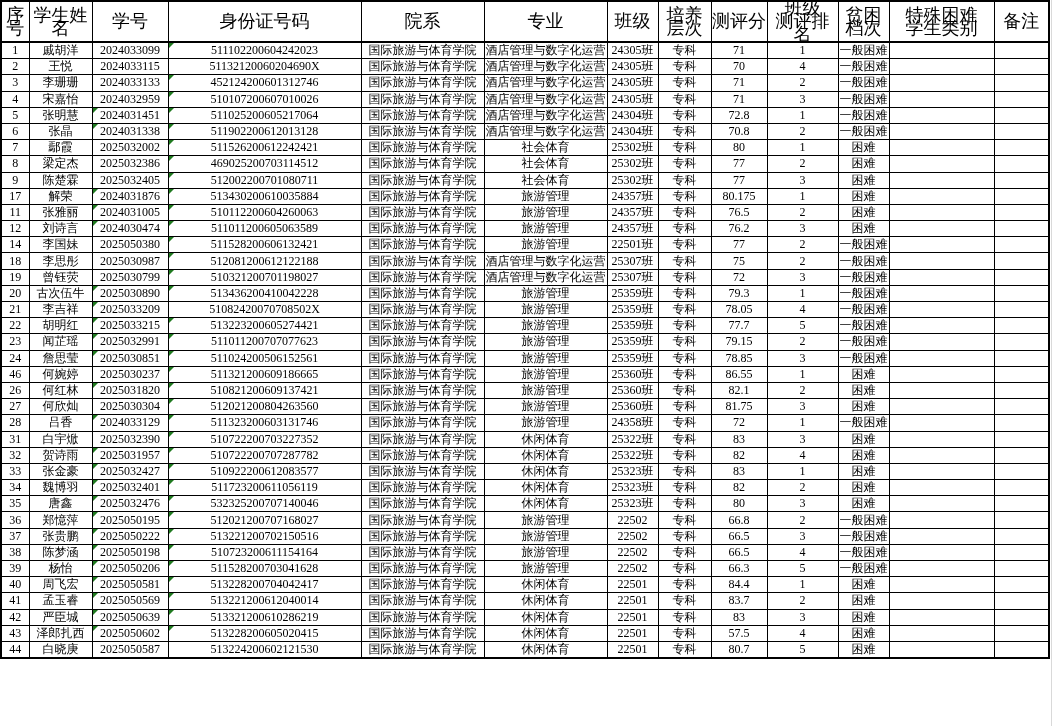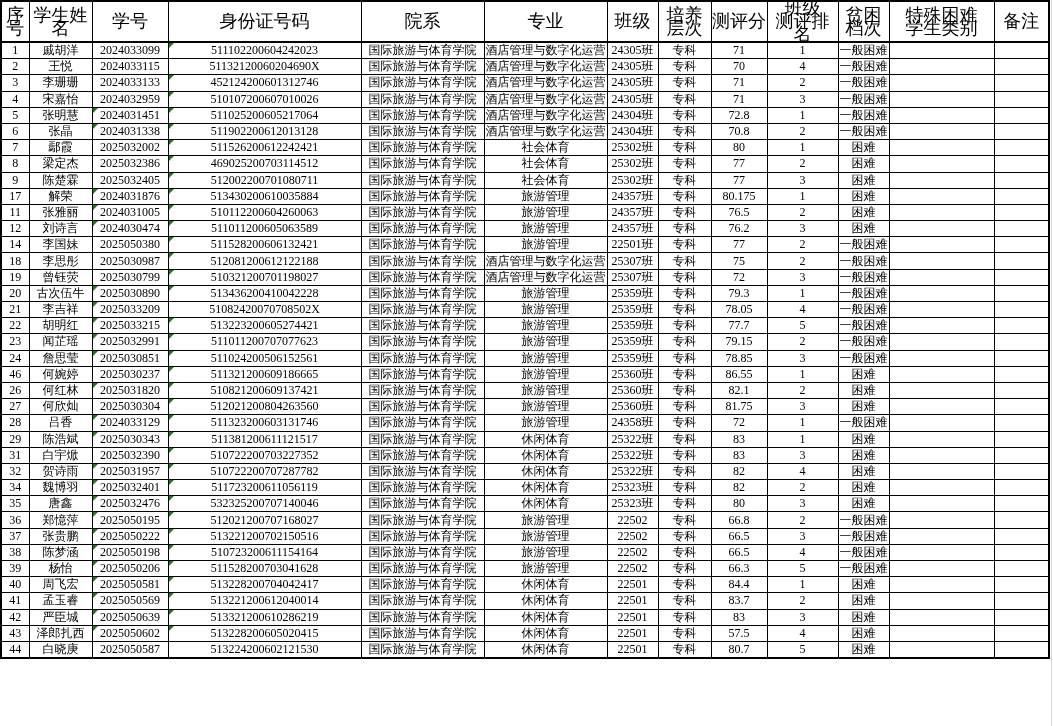--- a/index.html
+++ b/index.html
@@ -431,35 +431,20 @@
           <td>旅游管理</td>
           <td>24358班</td>
           <td>专科</td>
           <td>72</td>
           <td>1</td>
           <td>一般困难</td>
           <td></td>
           <td></td>
         </tr>
         <tr>
-          <td>29</td>
-          <td>陈浩斌</td>
-          <td><i class="gflag"></i>2025030343</td>
-          <td><i class="gflag"></i>511381200611121517</td>
-          <td>国际旅游与体育学院</td>
-          <td>休闲体育</td>
-          <td>25322班</td>
-          <td>专科</td>
-          <td>83</td>
-          <td>1</td>
-          <td>困难</td>
-          <td></td>
-          <td></td>
-        </tr>
-        <tr>
           <td>31</td>
           <td>白宇焮</td>
           <td>2025032390</td>
           <td><i class="gflag"></i>510722200703227352</td>
           <td>国际旅游与体育学院</td>
           <td>休闲体育</td>
           <td>25322班</td>
           <td>专科</td>
           <td>83</td>
           <td>3</td>
@@ -471,20 +456,35 @@
           <td>32</td>
           <td>贺诗雨</td>
           <td><i class="gflag"></i>2025031957</td>
           <td><i class="gflag"></i>510722200707287782</td>
           <td>国际旅游与体育学院</td>
           <td>休闲体育</td>
           <td>25322班</td>
           <td>专科</td>
           <td>82</td>
           <td>4</td>
+          <td>困难</td>
+          <td></td>
+          <td></td>
+        </tr>
+        <tr>
+          <td>33</td>
+          <td>张金豪</td>
+          <td><i class="gflag"></i>2025032427</td>
+          <td><i class="gflag"></i>510922200612083577</td>
+          <td>国际旅游与体育学院</td>
+          <td>休闲体育</td>
+          <td>25323班</td>
+          <td>专科</td>
+          <td>83</td>
+          <td>1</td>
           <td>困难</td>
           <td></td>
           <td></td>
         </tr>
         <tr>
           <td>34</td>
           <td>魏博羽</td>
           <td><i class="gflag"></i>2025032401</td>
           <td><i class="gflag"></i>511723200611056119</td>
           <td>国际旅游与体育学院</td>

